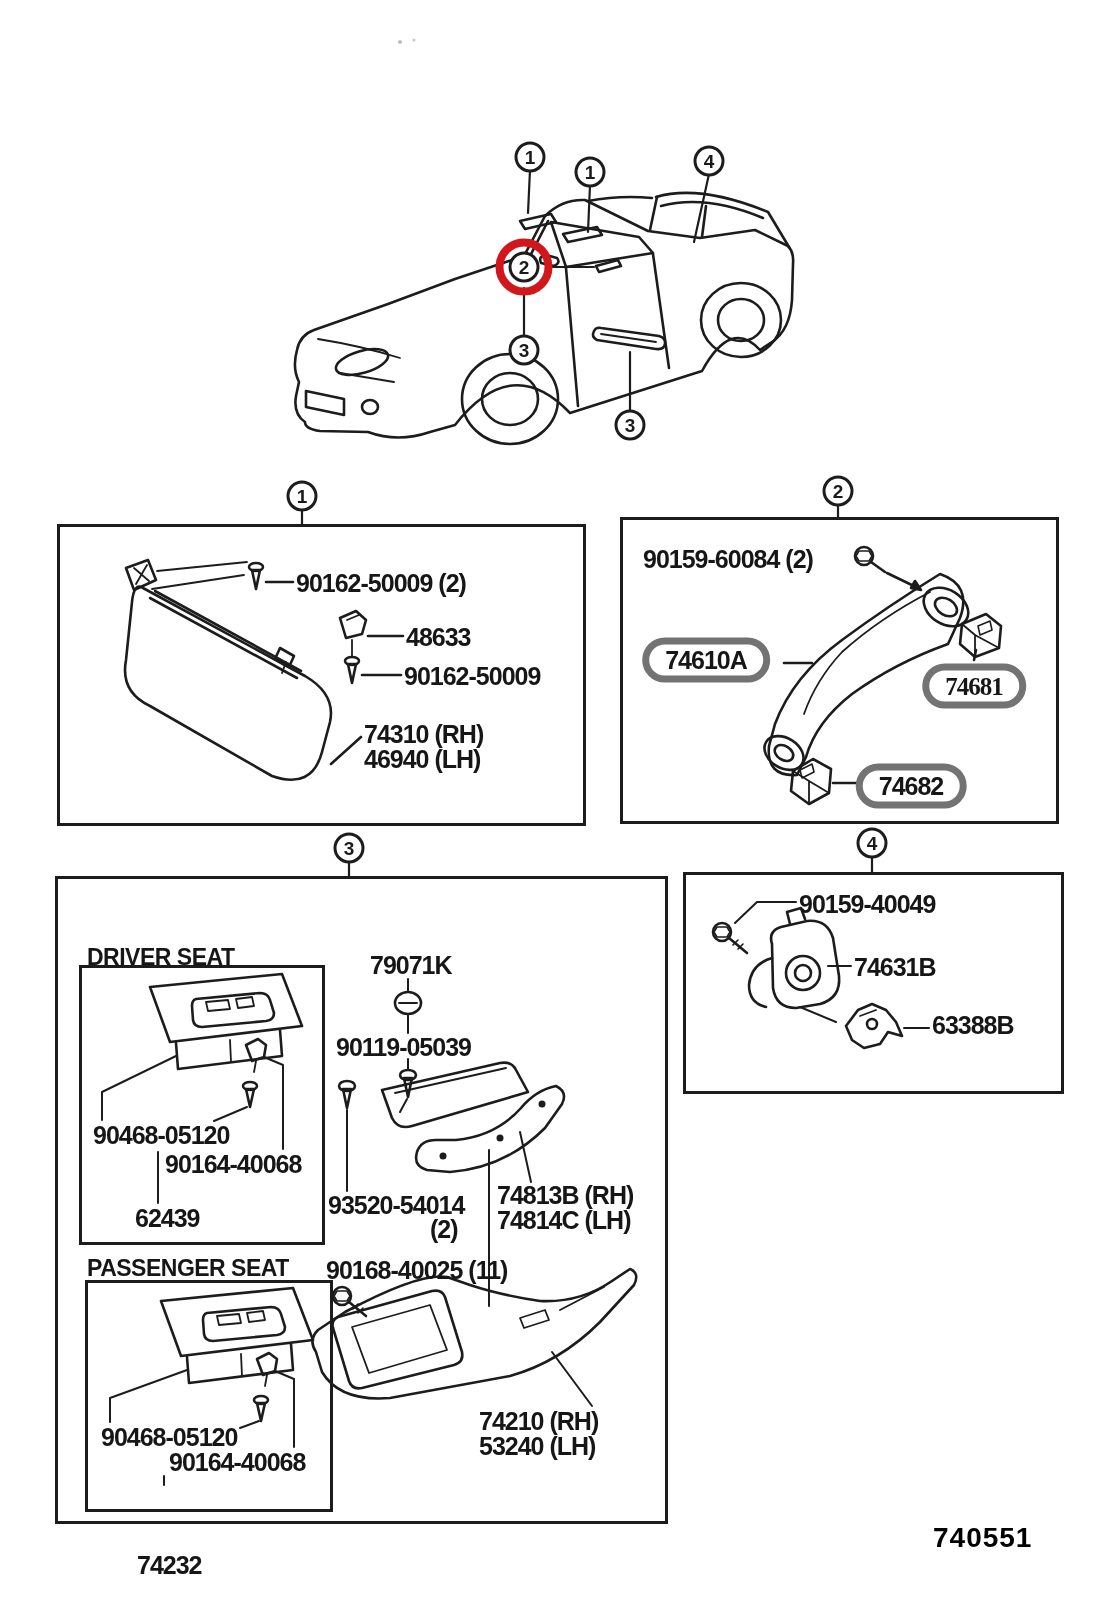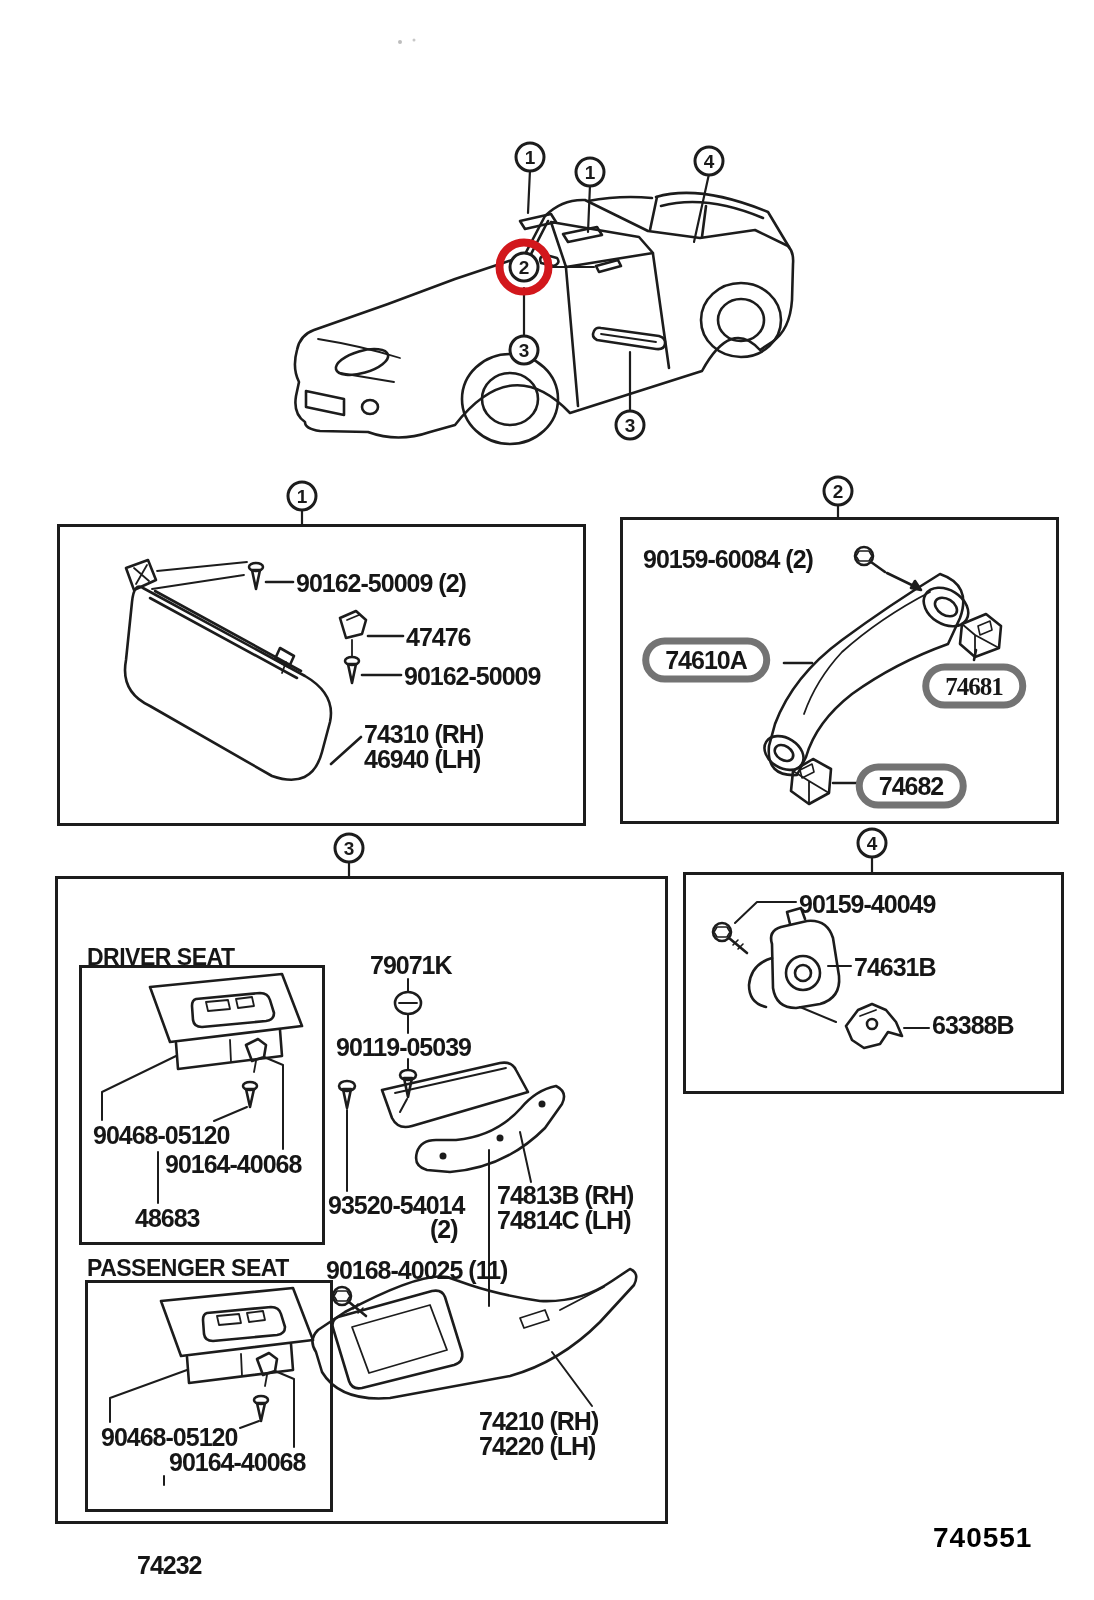--- a/index.html
+++ b/index.html
@@ -245,49 +245,49 @@
 <div class="callout" style="left: 530px; top: 157px;">1</div>
     <div class="callout" style="left: 590px; top: 172px;">1</div>
     <div class="callout" style="left: 709px; top: 161px;">4</div>
     <div class="redring" style="left: 524px; top: 267px;"></div>
     <div class="callout" style="left: 524px; top: 267px;">2</div>
     <div class="callout" style="left: 524px; top: 350px;">3</div>
     <div class="callout" style="left: 630px; top: 425px;">3</div>
     <div class="secbox" style="left: 57px; top: 524px; width: 523px; height: 296px;"></div>
     <div class="callout" style="left: 302px; top: 496px;">1</div>
     <div class="plabel" style="left: 296px; top: 571px;">90162-50009 (2)</div>
-    <div class="plabel" style="left: 406px; top: 625px;">47476</div>
+    <div class="plabel" style="left: 406px; top: 625px;">48633</div>
     <div class="plabel" style="left: 404px; top: 664px;">90162-50009</div>
     <div class="plabel" style="left: 364px; top: 722px;">74310 (RH)</div>
     <div class="plabel" style="left: 364px; top: 747px;">46940 (LH)</div>
     <div class="secbox" style="left: 620px; top: 517px; width: 433px; height: 301px;"></div>
     <div class="callout" style="left: 838px; top: 491px;">2</div>
     <div class="plabel" style="left: 643px; top: 547px;">90159-60084 (2)</div>
     <div class="plabel pill" style="left: 706px; top: 660px; transform: translate(-50%, -50%);">74610A</div>
     <div class="plabel pill" style="left: 974px; top: 686px; transform: translate(-50%, -50%); font-family: Liberation Serif, serif;">74681</div>
     <div class="plabel pill" style="left: 911px; top: 786px; transform: translate(-50%, -50%);">74682</div>
     <div class="secbox" style="left: 55px; top: 876px; width: 607px; height: 642px;"></div>
     <div class="subbox" style="left: 79px; top: 965px; width: 240px; height: 274px;"></div>
     <div class="subbox" style="left: 85px; top: 1280px; width: 242px; height: 226px;"></div>
     <div class="callout" style="left: 349px; top: 848px;">3</div>
     <div class="plabel ptitle" style="left: 87px; top: 937px;">DRIVER SEAT</div>
     <div class="plabel" style="left: 370px; top: 953px;">79071K</div>
     <div class="plabel" style="left: 336px; top: 1035px;">90119-05039</div>
     <div class="plabel" style="left: 93px; top: 1123px;">90468-05120</div>
     <div class="plabel" style="left: 165px; top: 1152px;">90164-40068</div>
-    <div class="plabel" style="left: 135px; top: 1206px;">48683</div>
+    <div class="plabel" style="left: 135px; top: 1206px;">62439</div>
     <div class="plabel" style="left: 328px; top: 1193px;">93520-54014</div>
     <div class="plabel" style="left: 430px; top: 1217px;">(2)</div>
     <div class="plabel" style="left: 497px; top: 1183px;">74813B (RH)</div>
     <div class="plabel" style="left: 497px; top: 1208px;">74814C (LH)</div>
     <div class="plabel ptitle" style="left: 87px; top: 1248px;">PASSENGER SEAT</div>
     <div class="plabel" style="left: 326px; top: 1258px;">90168-40025 (11)</div>
     <div class="plabel" style="left: 101px; top: 1425px;">90468-05120</div>
     <div class="plabel" style="left: 169px; top: 1450px;">90164-40068</div>
     <div class="plabel" style="left: 137px; top: 1553px;">74232</div>
     <div class="plabel" style="left: 479px; top: 1409px;">74210 (RH)</div>
-    <div class="plabel" style="left: 479px; top: 1434px;">74220 (LH)</div>
+    <div class="plabel" style="left: 479px; top: 1434px;">53240 (LH)</div>
     <div class="secbox" style="left: 683px; top: 872px; width: 375px; height: 216px;"></div>
     <div class="callout" style="left: 872px; top: 843px;">4</div>
     <div class="plabel" style="left: 799px; top: 892px;">90159-40049</div>
     <div class="plabel" style="left: 854px; top: 955px;">74631B</div>
     <div class="plabel" style="left: 932px; top: 1013px;">63388B</div>
   </div>
 
 </body></html>

